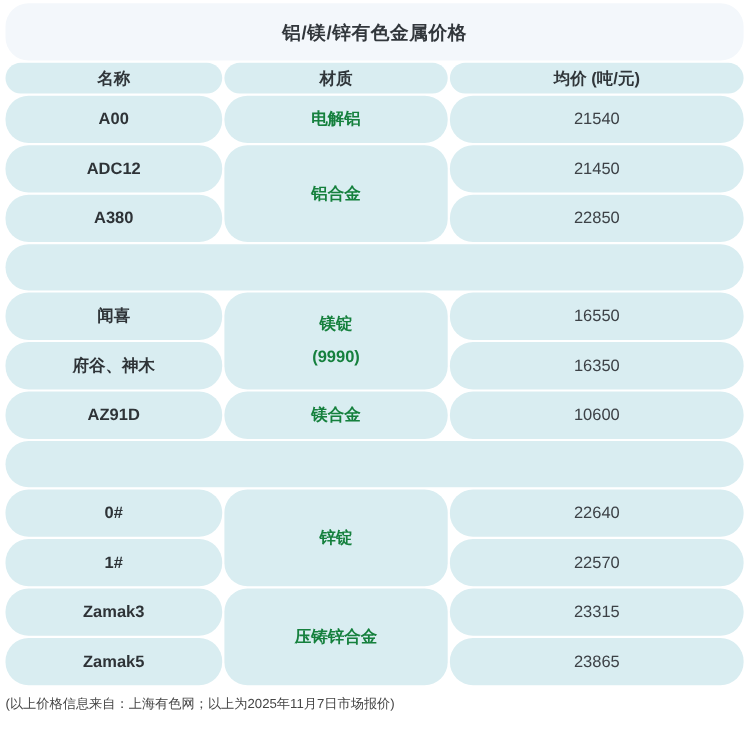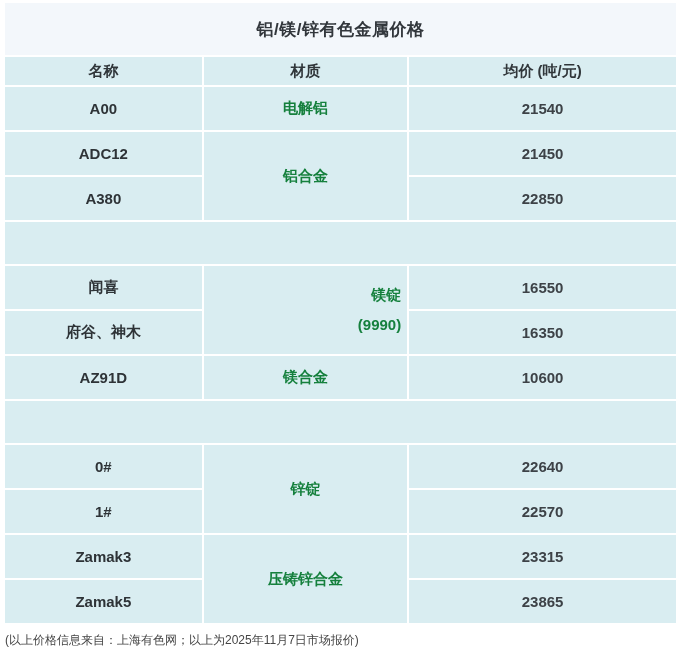--- a/index.html
+++ b/index.html
@@ -1,15 +1,15 @@
 <!DOCTYPE html>
 <html><head>
 <meta charset="utf-8">
 <style>
-  * { box-sizing: border-box; }
+  * { box-sizing: border-box; border-radius: 21px; }
   html, body {
     margin: 0;
     padding: 0;
     background: #ffffff;
     font-family: "Liberation Sans", "DejaVu Sans", sans-serif;
   }
   .canvas {
     width: 684px;
     height: 671px;
     background: #ffffff;
@@ -52,25 +52,25 @@
   td { height: 43px; }
   td.name {
     font-weight: bold;
     color: #2e3337;
   }
   td.material {
     font-weight: bold;
     color: #15803d;
   }
   td.price {
-    font-weight: bold;
+    font-weight: normal;
     color: #3d4247;
     margin-left: 12px;
   }
-  td.material .line { display: block; line-height: 30px; text-align: right; }
+  td.material .line { display: block; line-height: 30px; }
   tr.separator-row td {
     height: 42px;
     padding: 0;
   }
   .footer-note {
     font-size: 12px;
     color: #454545;
     padding: 7px 0 0 2px;
     text-align: left;
   }

